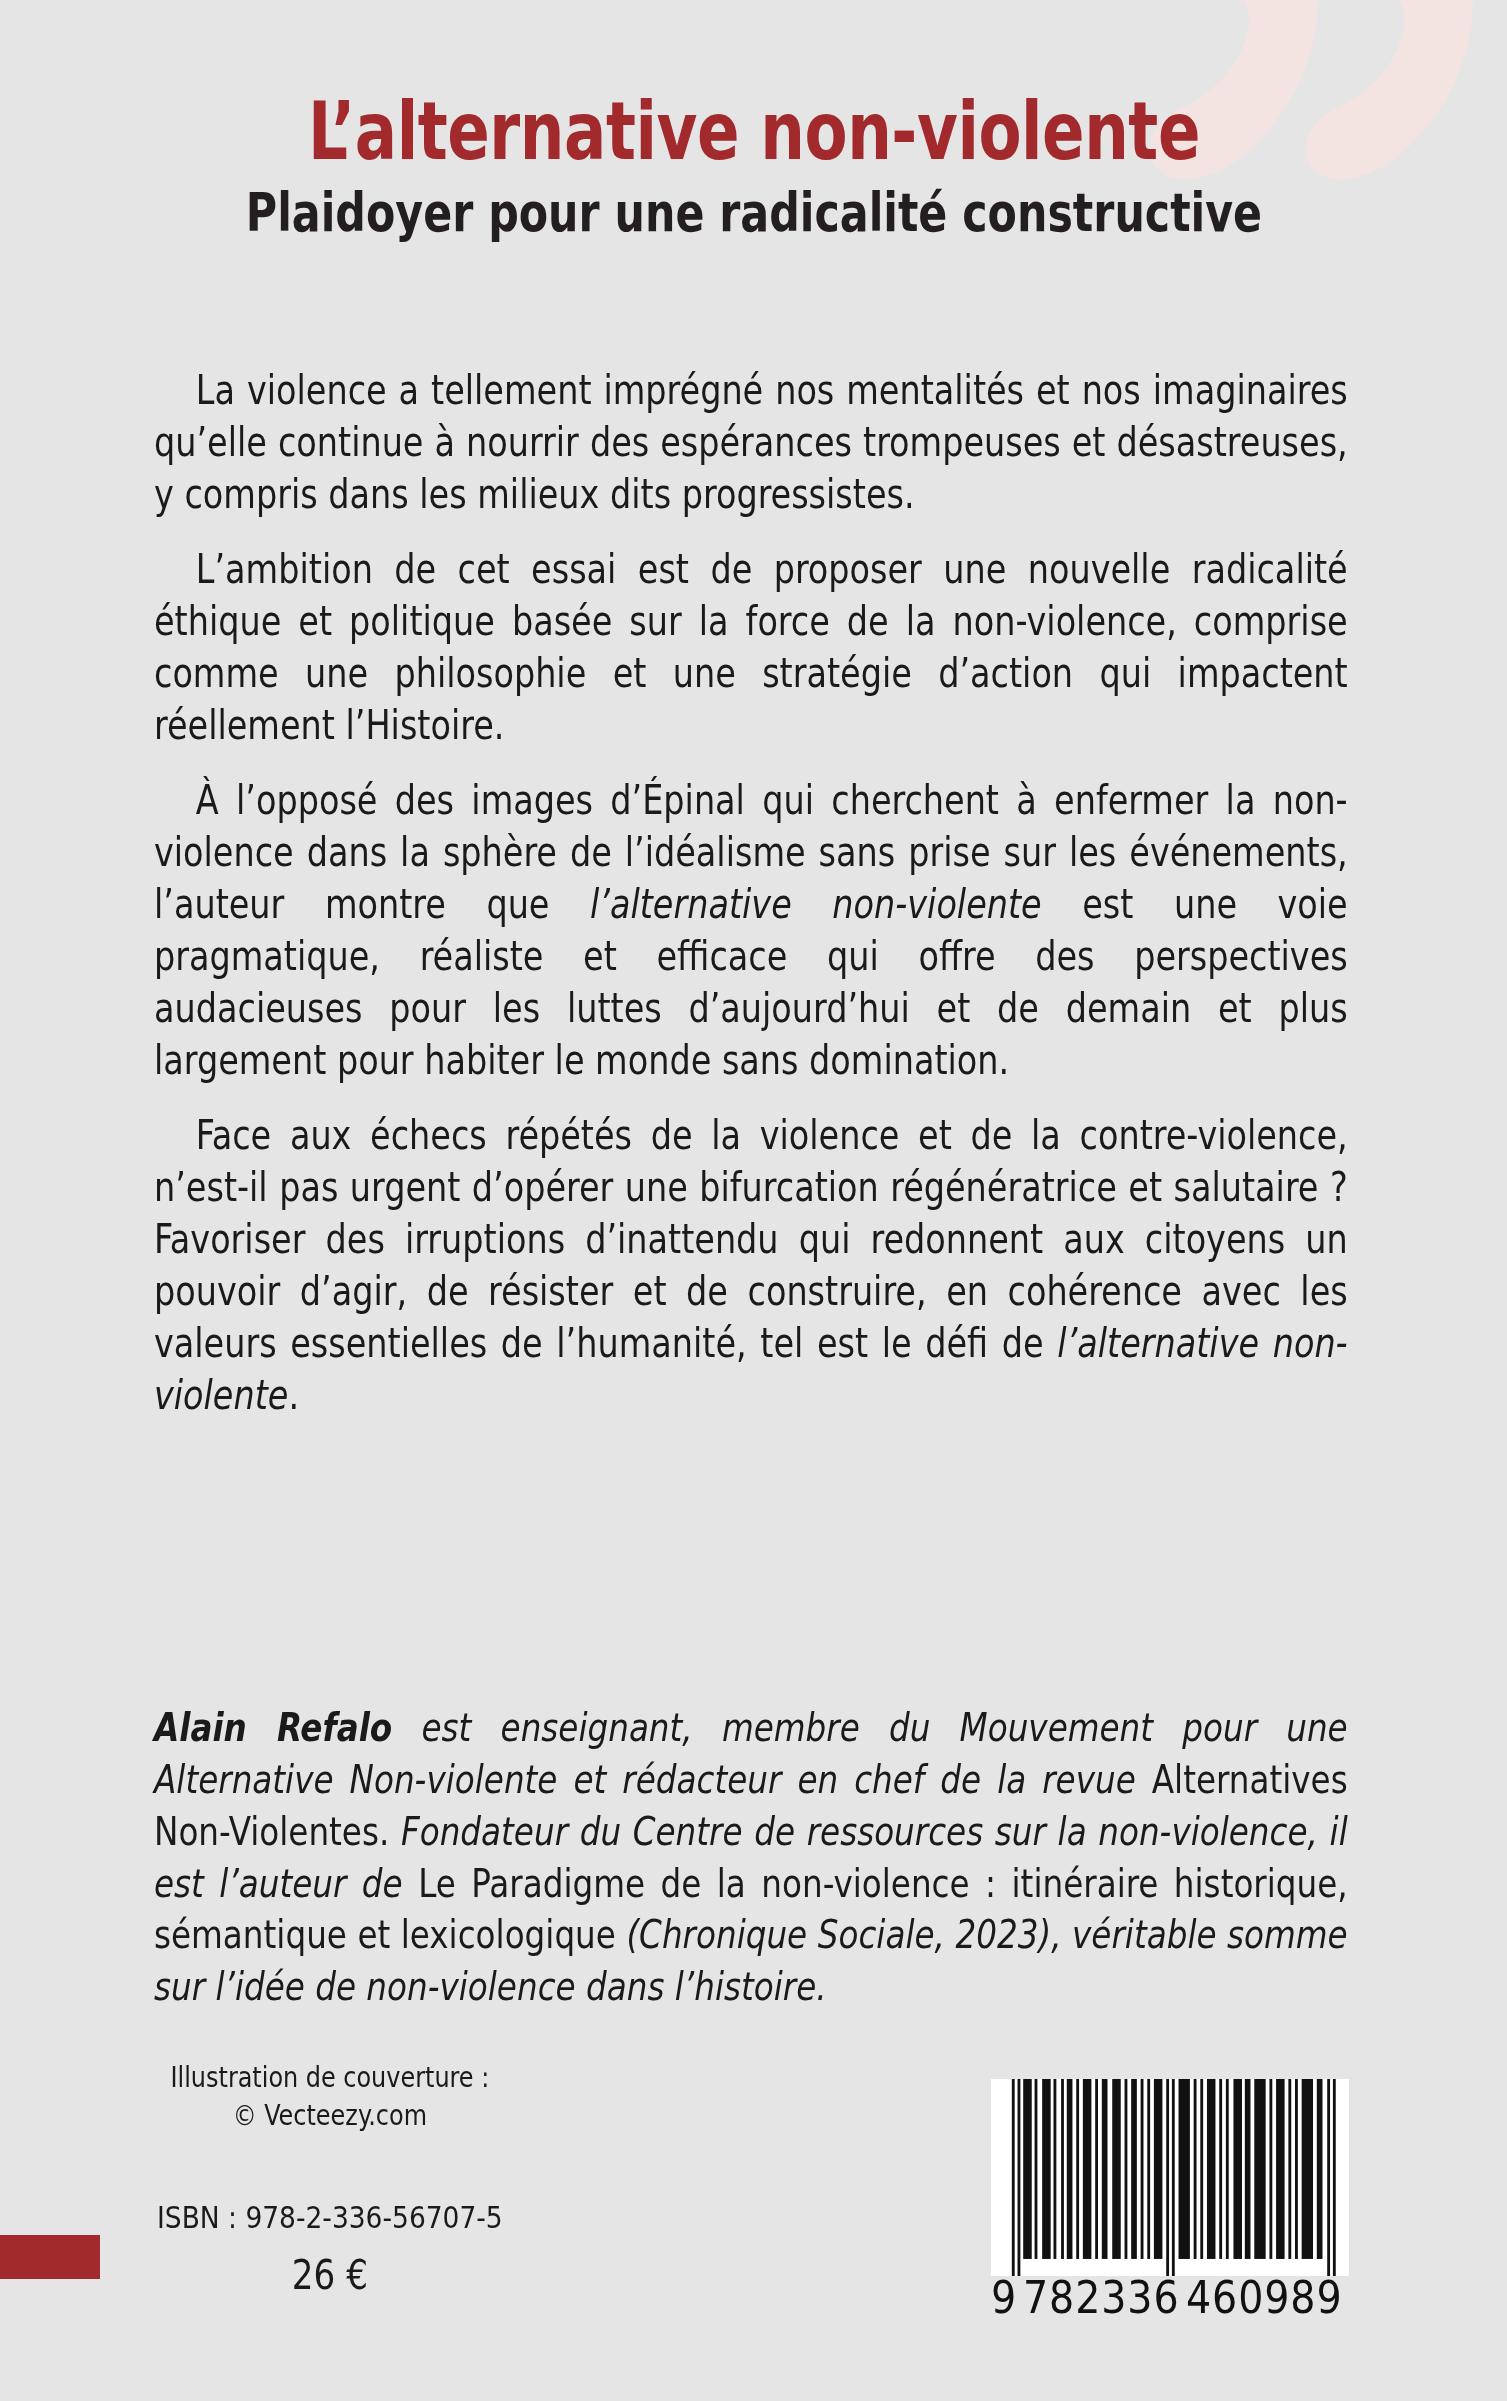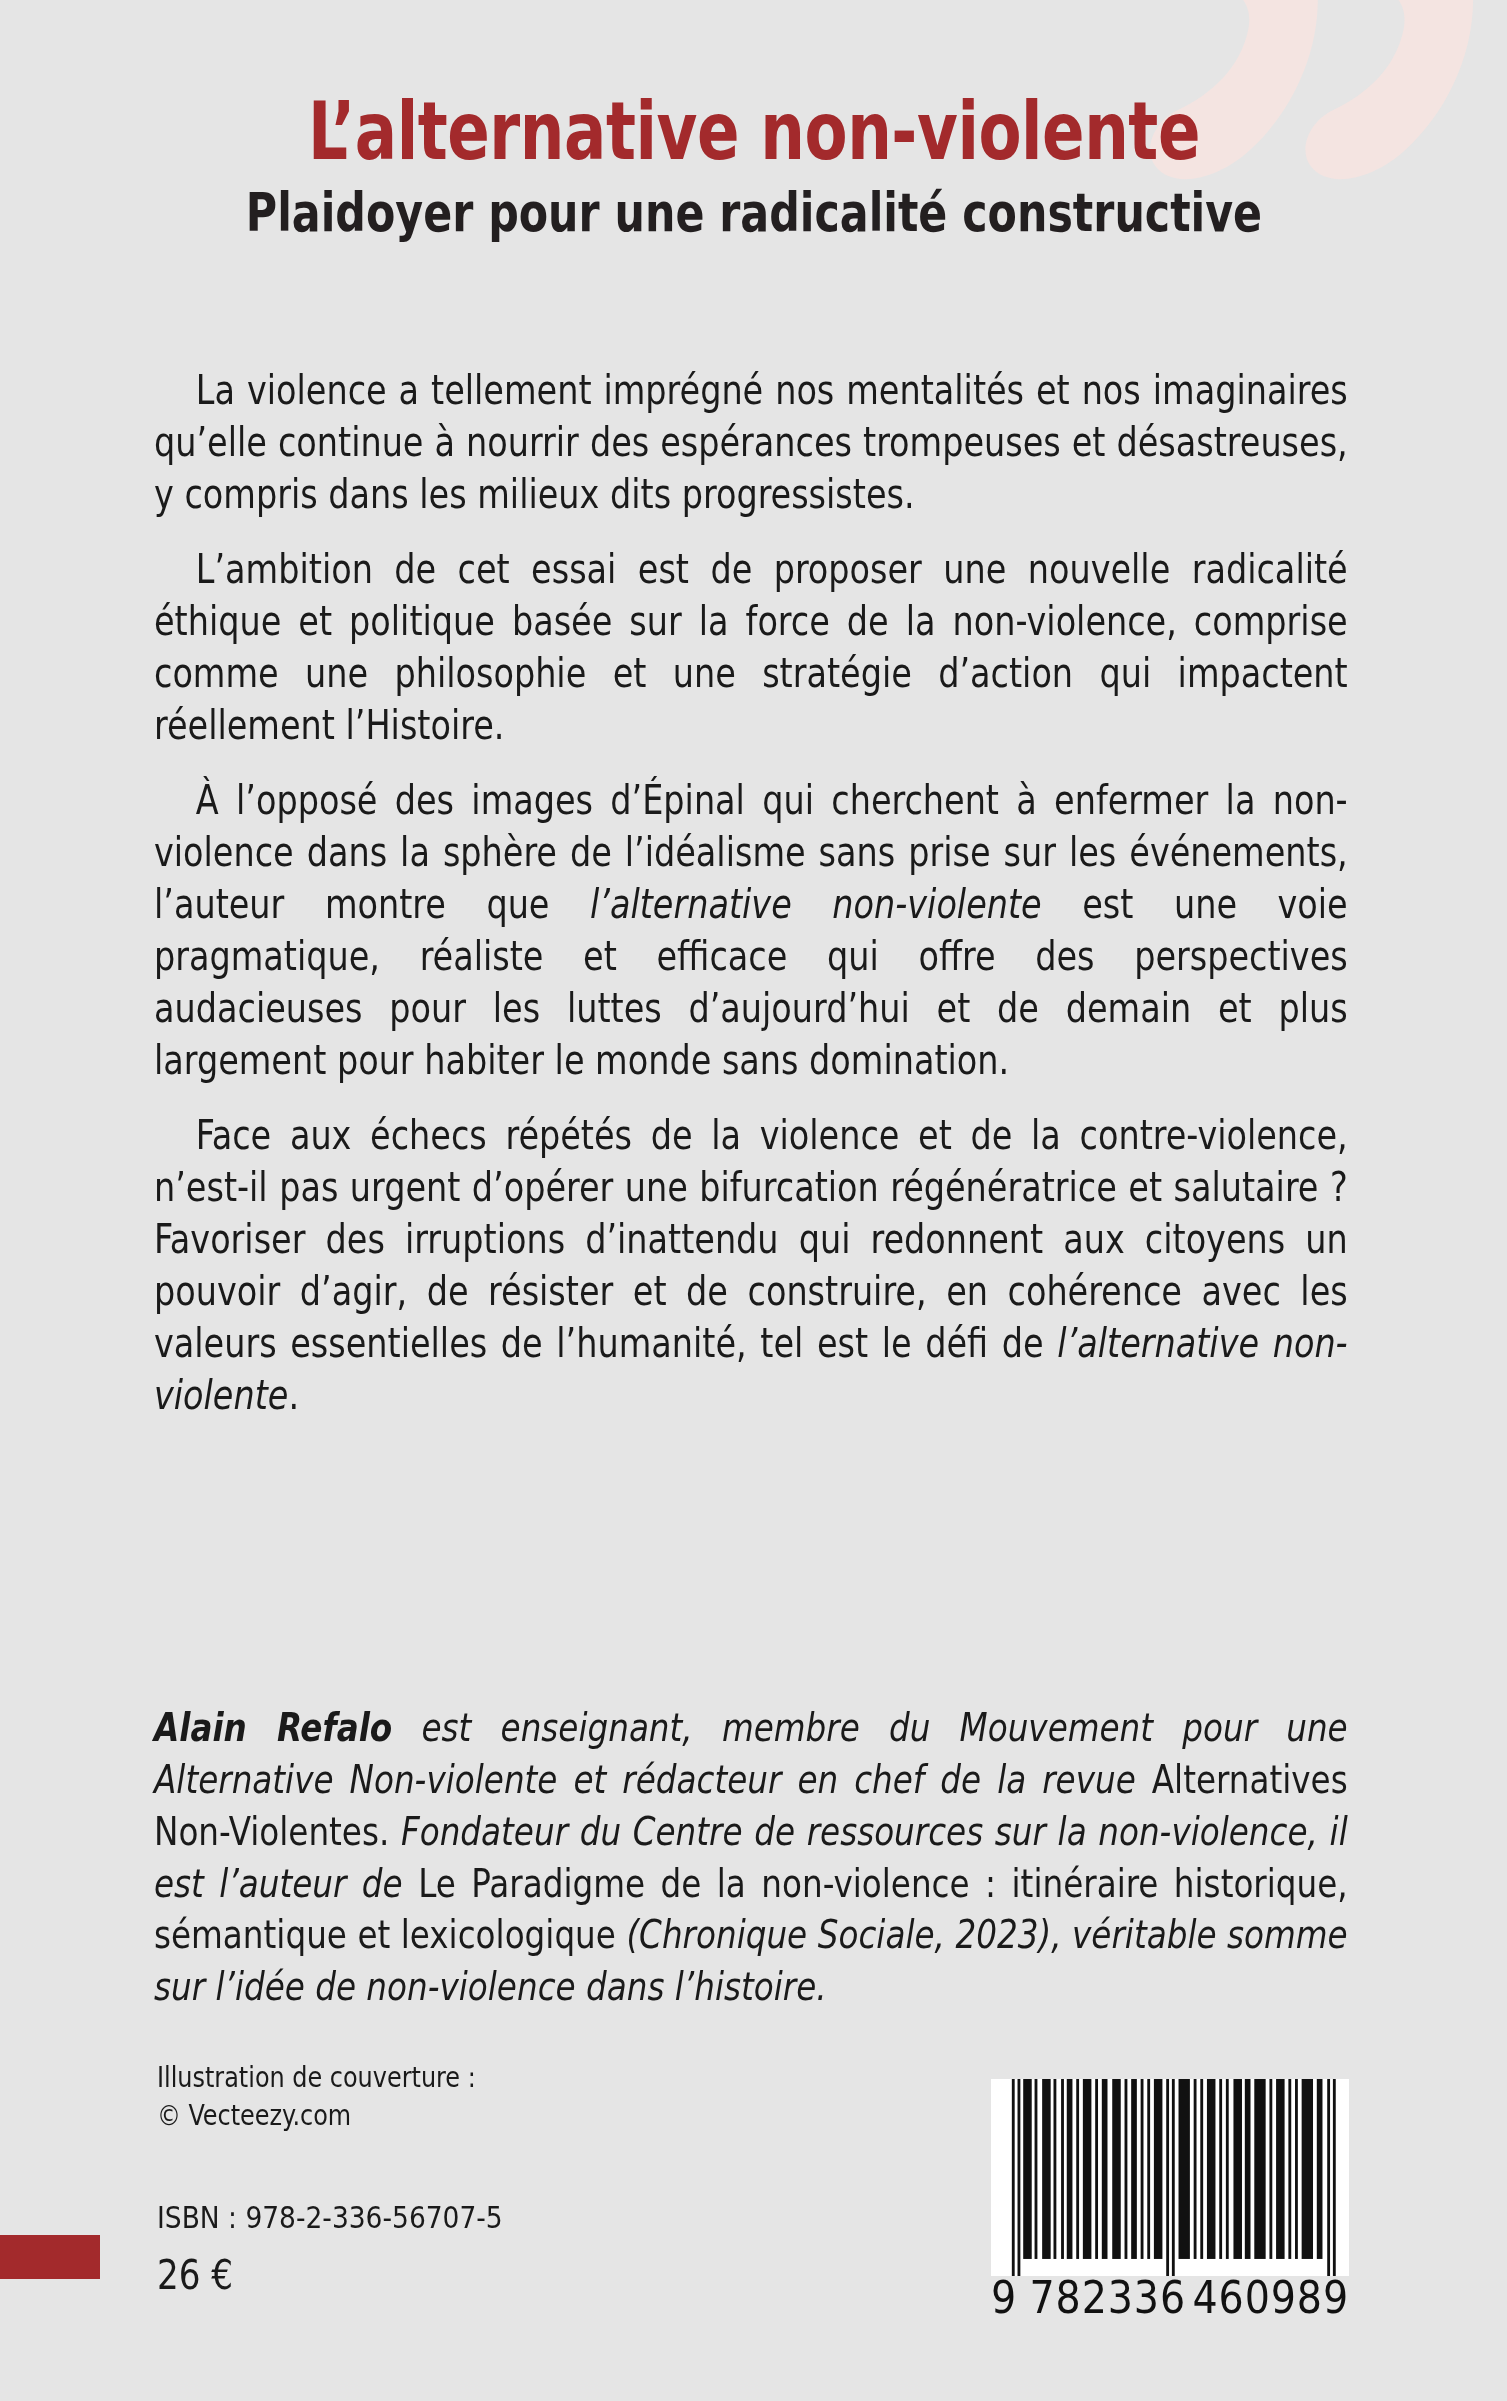--- a/index.html
+++ b/index.html
@@ -113,20 +113,21 @@
   .bio .author-name { font-weight: 700; font-style: italic; }
   .bio .roman { font-style: normal; }
 
   
   .footer-left {
     position: absolute;
     left: 157px;
     top: 2059px;
     z-index: 2;
     font-family: "DejaVu Sans Condensed", "Liberation Sans Narrow", "Liberation Sans", sans-serif;
+    text-align: center;
   }
   .credit-line {
     font-size: 28px;
     line-height: 1.36;
     color: #1a1a1a;
     white-space: pre;
     transform: scaleX(0.95);
     transform-origin: left center;
   }
   .isbn-line {
@@ -169,21 +170,21 @@
   .barcode-digits {
     margin-top: -3.8px;
     font-size: 44px;
     letter-spacing: 0.9px;
     color: #111111;
     font-family: "DejaVu Sans Condensed", "Liberation Sans Narrow", "Liberation Sans", sans-serif;
     display: flex;
     align-items: baseline;
   }
   .bc-lead { width: 32px; }
-  .bc-grp { flex: 1; text-align: right; }
+  .bc-grp { flex: 1; text-align: left; }
 </style>
 </head>
 <body>
 
 <div class="page">
 
   <div class="deco-quotes">
     <svg viewBox="0 0 360 320" xmlns="http://www.w3.org/2000/svg" aria-hidden="true">
       <g fill="#F4E4E1">
         <path d="M120 0 C120 0 168 4 176 74 C184 146 150 214 106 254 C72 286 24 296 6 272 C-8 254 4 224 30 212 C64 196 96 168 104 126 C108 102 96 86 74 84 C46 82 30 58 34 30 C37 8 58 -2 80 0 Z"></path>

